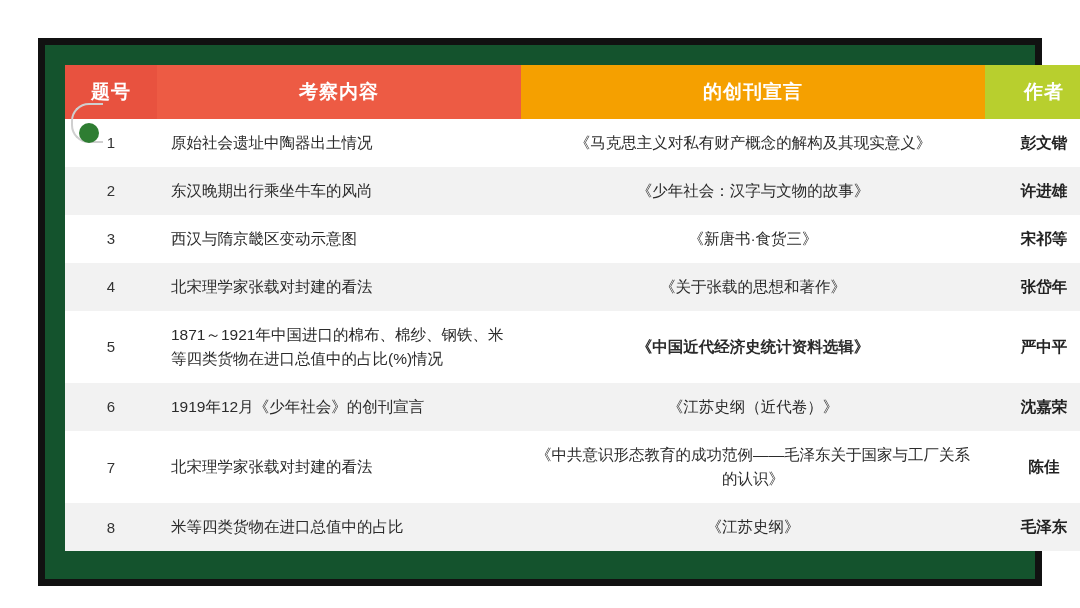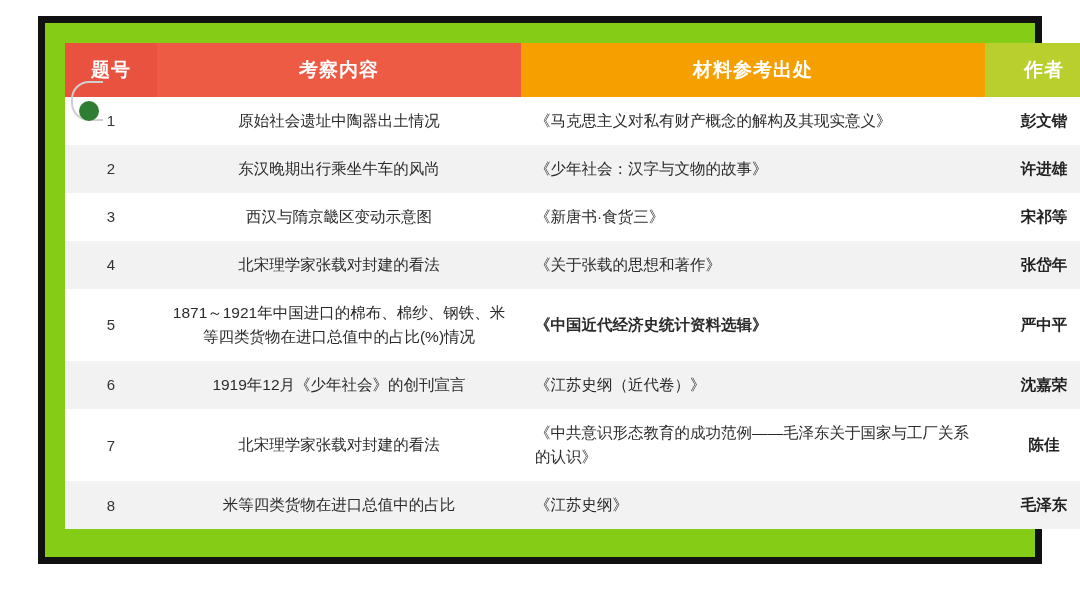--- a/index.html
+++ b/index.html
@@ -16,25 +16,25 @@
   .page {
     position: relative;
     width: 1080px;
     height: 608px;
     background: #ffffff;
     box-sizing: border-box;
   }
   .frame {
     position: absolute;
     left: 38px;
-    top: 16px;
+    top: 38px;
     width: 1004px;
     height: 548px;
     border: 7px solid #111111;
-    background: #84cc16;
+    background: #14532d;
     box-sizing: border-box;
   }
   .inner {
     position: absolute;
     left: 20px;
     top: 20px;
     width: 950px;
     height: 500px;
   }
   .dot {
@@ -93,25 +93,25 @@
   table.data tr.row-odd td { background: #ffffff; }
   table.data tr.row-even td { background: #f2f2f2; }
 
   td.num {
     text-align: center;
     font-size: 15px;
     color: #333;
     width: 80px;
   }
   td.content {
-    text-align: center;
+    text-align: left;
     font-size: 15.5px;
   }
   td.source {
-    text-align: left;
+    text-align: center;
     font-size: 15.5px;
   }
   td.author {
     text-align: center;
     font-size: 15.5px;
     font-weight: bold;
     color: #222;
   }
   td.bold-src { font-weight: bold; }
 </style>
@@ -121,21 +121,21 @@
 <div class="page">
   <div class="frame">
     <div class="dot-ring"></div>
     <div class="dot"></div>
     <div class="inner">
       <table class="data">
         <thead>
           <tr>
             <th class="c-num h-num">题号</th>
             <th class="c-content h-content">考察内容</th>
-            <th class="c-source h-source">材料参考出处</th>
+            <th class="c-source h-source">的创刊宣言</th>
             <th class="c-author h-author">作者</th>
           </tr>
         </thead>
         <tbody>
           <tr class="row-odd">
             <td class="num">1</td>
             <td class="content">原始社会遗址中陶器出土情况</td>
             <td class="source">《马克思主义对私有财产概念的解构及其现实意义》</td>
             <td class="author">彭文锴</td>
           </tr>

